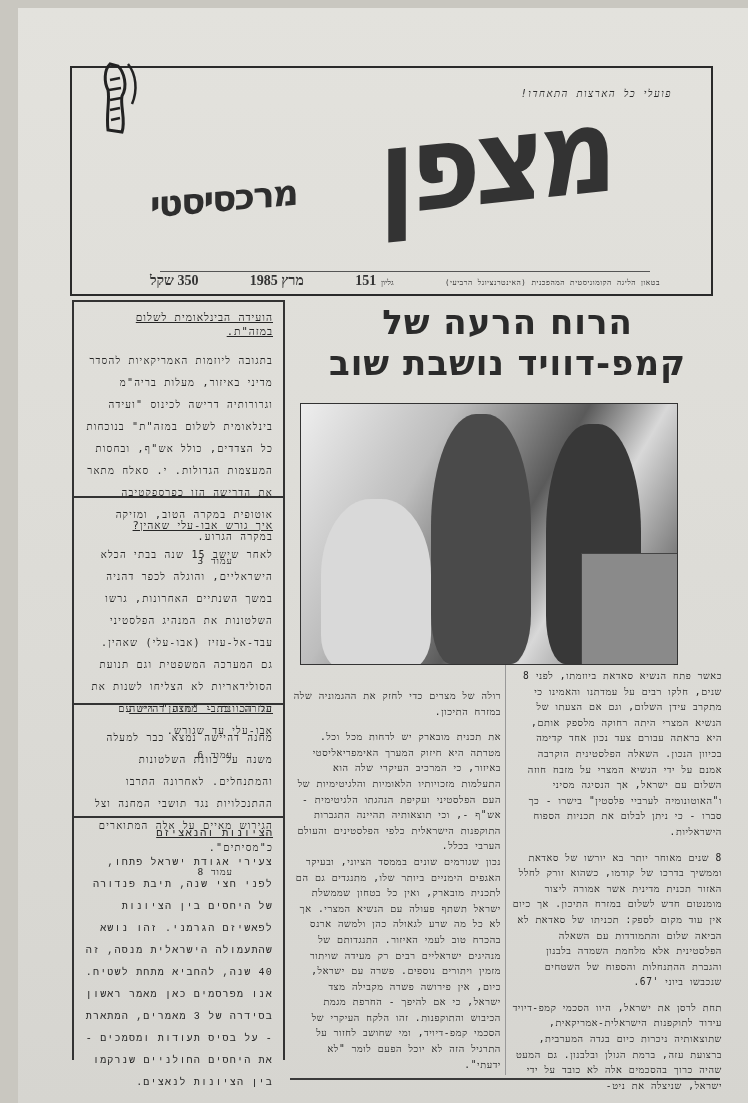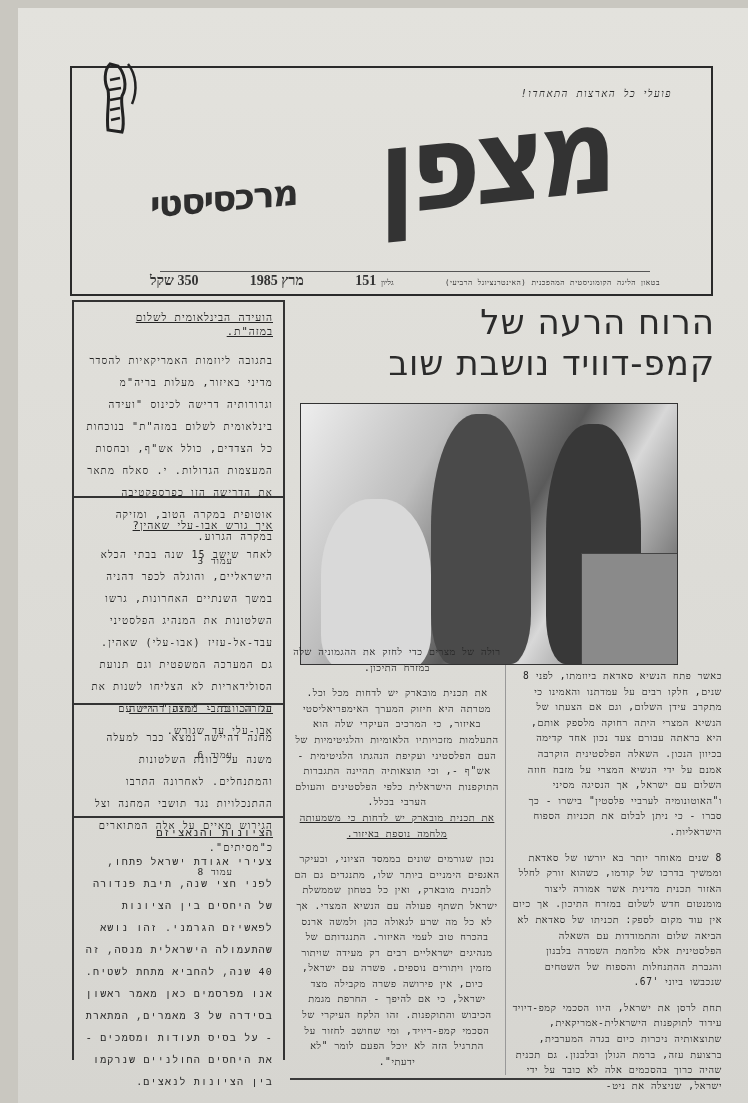--- a/index.html
+++ b/index.html
@@ -54,21 +54,21 @@
   }
   .box h3 {
     margin:8px 0 12px; font-size:10.5px; font-weight:normal; line-height:14px;
     text-decoration:underline; letter-spacing:1px;
   }
   .box p { margin:0; font-size:10px; line-height:22px; letter-spacing:1.2px; }
   .box .pageref { font-size:9.5px; margin:2px 0 0 0; padding-right:40px; letter-spacing:1px; }
 
   .headline {
     position:absolute; left:300px; top:302px; width:415px; direction:rtl;
-    font-family:"DejaVu Sans", sans-serif; font-weight:normal; text-align:right;
+    font-family:"DejaVu Sans", sans-serif; font-weight:bold; text-align:center;
     font-size:34px; line-height:41px; color:#2b2b2b; letter-spacing:1px;
   }
   .photo {
     position:absolute; left:300px; top:403px; width:378px; height:262px;
     border:1px solid #333; box-sizing:border-box; overflow:hidden;
     background:linear-gradient(120deg,#eee 0%,#bdbdbd 30%,#5a5a5a 55%,#d8d8d8 70%,#3e3e3e 100%);
   }
   .photo .fig { position:absolute; border-radius:45% 45% 20% 20%; }
   .photo .inset { position:absolute; right:0; bottom:0; width:95px; height:110px; background:#8a8a8a; border-left:1px solid #444; border-top:1px solid #444;}
 
@@ -139,25 +139,24 @@
 <div class="photo">
   <div class="fig" style="left:20px;top:95px;width:110px;height:170px;background:#d9d9d9;"></div>
   <div class="fig" style="left:130px;top:10px;width:100px;height:250px;background:#4a4a4a;"></div>
   <div class="fig" style="left:245px;top:20px;width:95px;height:240px;background:#383838;"></div>
   <div class="inset"></div>
 </div>
 
 <div class="col" style="left:512px;top:668px;width:210px;">
   <p>כאשר פתח הנשיא סאדאת ביוזמתו, לפני 8 שנים, חלקו רבים על עמדתנו והאמינו כי מתקרב עידן השלום, וגם אם הצעתו של הנשיא המצרי היתה רחוקה מלספק אותם, היא בראתה עבורם צעד נכון אחד קדימה בכיוון הנכון. השאלה הפלסטינית הוקרבה אמנם על ידי הנשיא המצרי על מזבח חוזה השלום עם ישראל, אך הנסיגה מסיני ו"האוטונומיה לערביי פלסטין" בישרו - כך סברו - כי ניתן לבלום את תכניות הספוח הישראליות.</p>
   <p>8 שנים מאוחר יותר בא יורשו של סאדאת וממשיך בדרכו של קודמו, כשהוא זורק לחלל האזור תכנית מדינית אשר אמורה ליצור מומנטום חדש לשלום במזרח התיכון. אך כיום אין עוד מקום לספק: תכניתו של סאדאת לא הביאה שלום והתמודדות עם השאלה הפלסטינית אלא מלחמת השמדה בלבנון והגברת ההתנחלות והספוח של השטחים שנכבשו ביוני '67.</p>
-  <p>תחת לרסן את ישראל, היוו הסכמי קמפ-דיויד עידוד לתוקפנות הישראלית-אמריקאית, שתוצאותיה ניכרות כיום בגדה המערבית, ברצועת עזה, ברמת הגולן ובלבנון. גם תכנית שהיה כרוך בהסכמים אלה לא כובד על ידי ישראל, שניצלה את ניט-</p>
+  <p>תחת לרסן את ישראל, היוו הסכמי קמפ-דיויד עידוד לתוקפנות הישראלית-אמריקאית, שתוצאותיה ניכרות כיום בגדה המערבית, ברצועת עזה, ברמת הגולן ובלבנון. גם המעט שהיה כרוך בהסכמים אלה לא כובד על ידי ישראל, שניצלה את ניט-</p>
 </div>
 
 <div class="col-divider"></div>
 
-<div class="col" style="left:293px;top:644px;width:208px;text-align:center;">
+<div class="col" style="left:293px;top:688px;width:208px;">
   <p>רולה של מצרים כדי לחזק את ההגמוניה שלה במזרח התיכון.</p>
   <p style="margin-bottom:0">את תכנית מובארק יש לדחות מכל וכל. מטרתה היא חיזוק המערך האימפריאליסטי באיזור, כי המרכיב העיקרי שלה הוא התעלמות מזכויותיו הלאומיות והלגיטימיות של העם הפלסטיני ועקיפת הנהגתו הלגיטימית - אש"ף -, וכי תוצאותיה תהיינה התגברות התוקפנות הישראלית כלפי הפלסטינים והעולם הערבי בכלל.</p>
-  <p class="ul">את תכנית מובארק יש לדחות כי משמעותה מלחמה נוספת באיזור.</p>
   <p>נכון שגורמים שונים בממסד הציוני, ובעיקר האגפים הימניים ביותר שלו, מתנגדים גם הם לתכנית מובארק, ואין כל בטחון שממשלת ישראל תשתף פעולה עם הנשיא המצרי. אך לא כל מה שרע לגאולה כהן ולמשה ארנס בהכרח טוב לעמי האיזור. התנגדותם של מנהיגים ישראליים רבים רק מעידה שויתור מזמין ויתורים נוספים. פשרה עם ישראל, כיום, אין פירושה פשרה מקבילה מצד ישראל, כי אם להיפך - החרפת מגמת הכיבוש והתוקפנות. זהו הלקח העיקרי של הסכמי קמפ-דיויד, ומי שחושב לחזור על התרגיל הזה לא יוכל הפעם לומר "לא ידעתי".</p>
 </div>
 
 <div class="bottom-rule"></div>
 
 </body></html>

